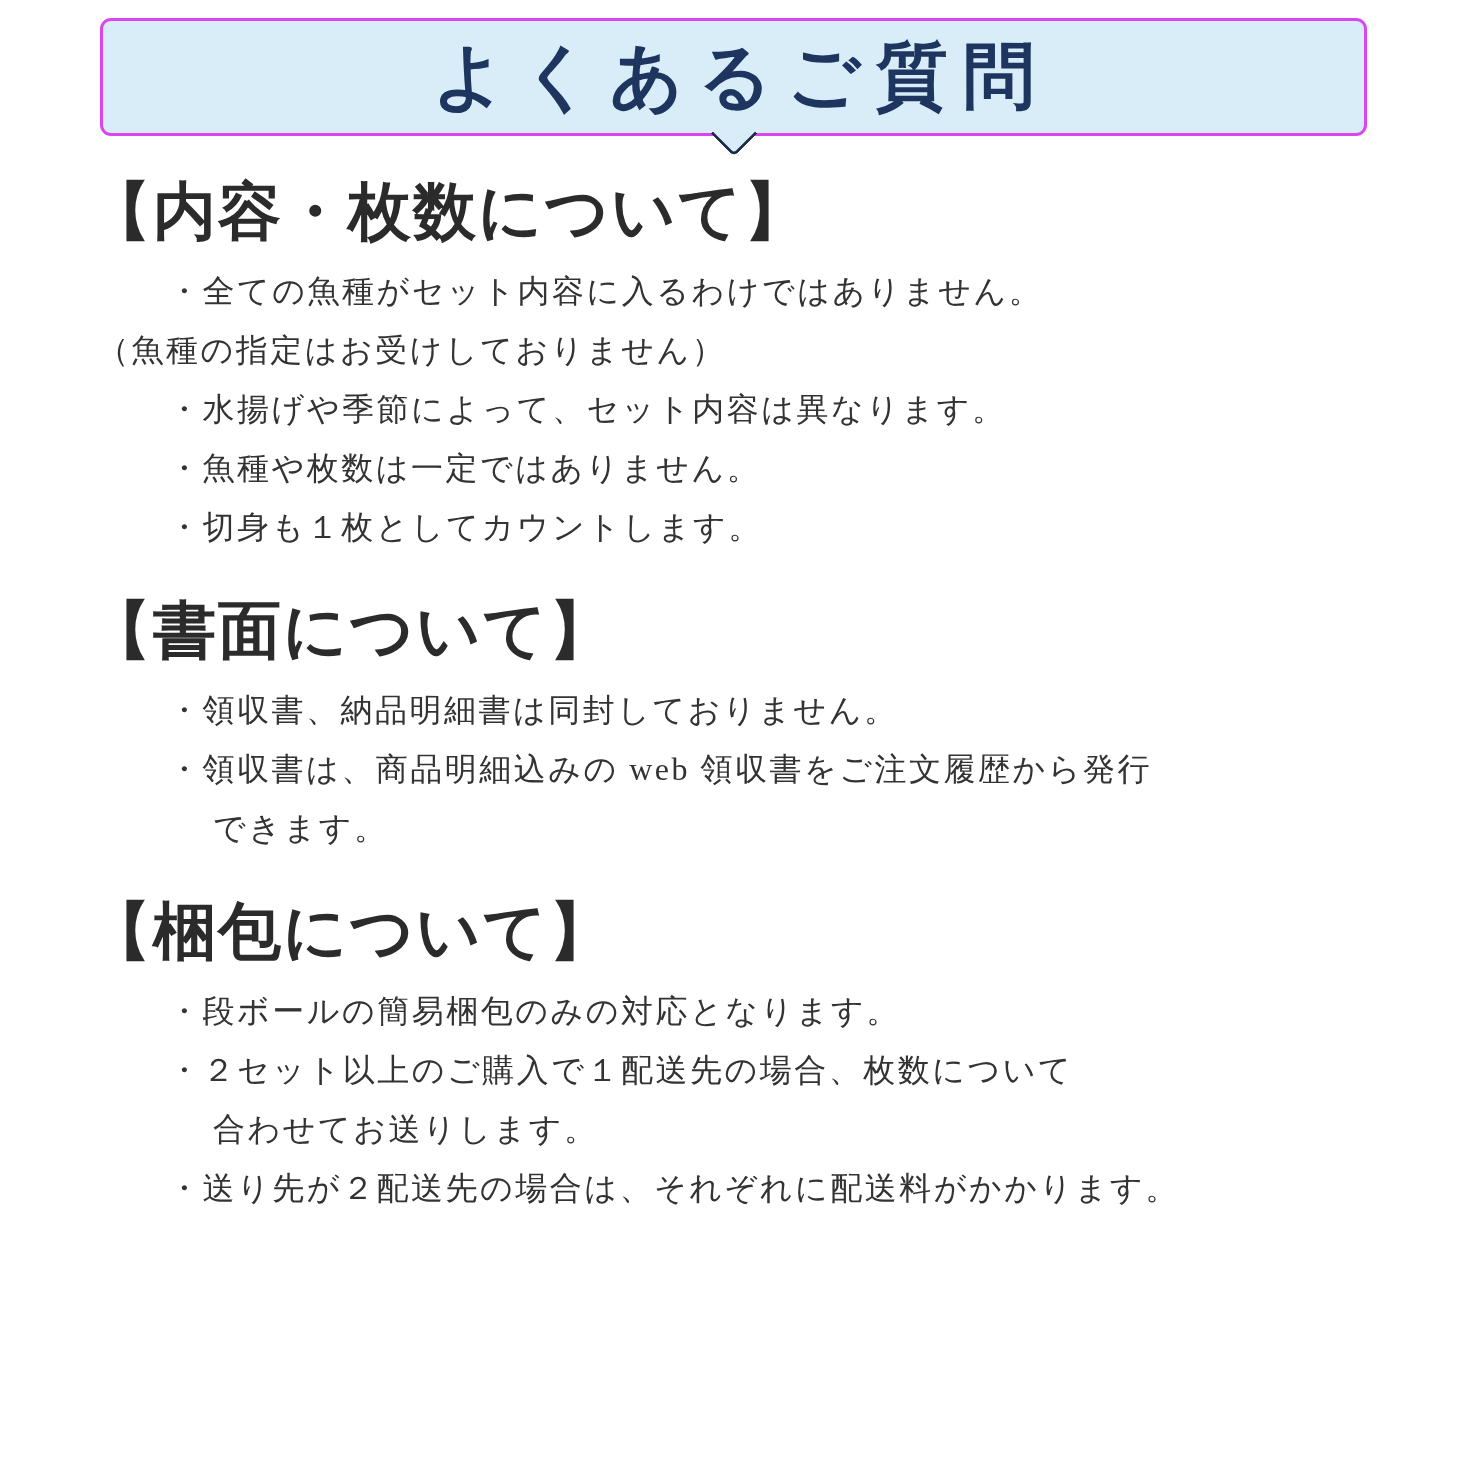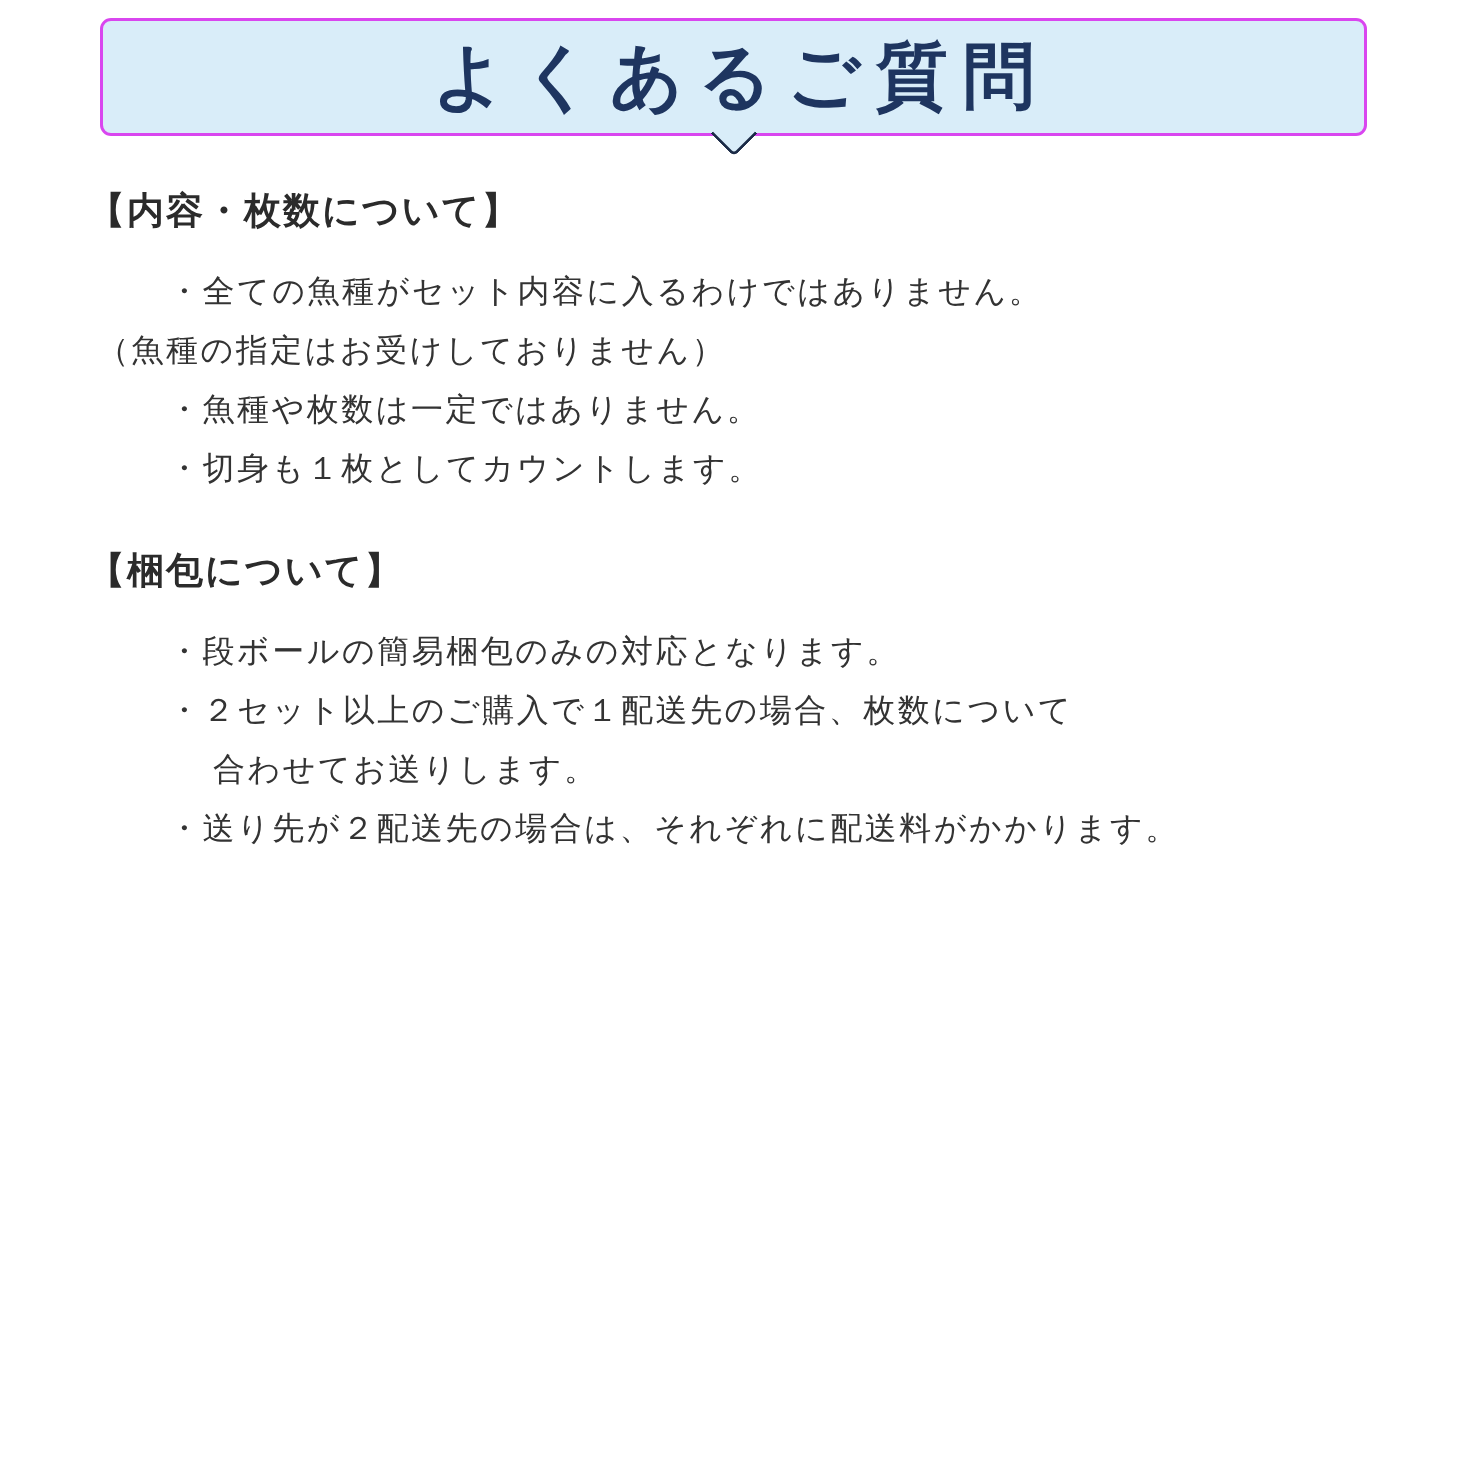--- a/index.html
+++ b/index.html
@@ -43,21 +43,21 @@
     padding-left:15px; 
     white-space:nowrap;
   }
   
   .content{margin-top:40px;}
   .section{margin-top:38px;}
   .section:first-child{margin-top:0;}
   .section-heading{
     font-family:"Liberation Sans","DejaVu Sans",sans-serif;
     font-weight:bold;
-    font-size:37px;
+    font-size:63px;
     line-height:70px;
     letter-spacing:2px;
     color:#2b2b2b;
     padding-left:88px;
     white-space:nowrap;
   }
   .section-body{margin-top:16px;}
   .line{
     font-size:32px;
     line-height:59px;
@@ -77,25 +77,34 @@
   <span class="banner-tail"></span>
 </div>
 
 <div class="content">
 
   <div class="section">
     <div class="section-heading">【内容・枚数について】</div>
     <div class="section-body">
       <div class="line bullet">・全ての魚種がセット内容に入るわけではありません。</div>
       <div class="line cont-paren">（魚種の指定はお受けしておりません）</div>
+      <div class="line bullet">・水揚げや季節によって、セット内容は異なります。</div>
       <div class="line bullet">・魚種や枚数は一定ではありません。</div>
       <div class="line bullet">・切身も１枚としてカウントします。</div>
     </div>
   </div>
 
+  <div class="section">
+    <div class="section-heading">【書面について】</div>
+    <div class="section-body">
+      <div class="line bullet">・領収書、納品明細書は同封しておりません。</div>
+      <div class="line bullet">・領収書は、商品明細込みの web 領収書をご注文履歴から発行</div>
+      <div class="line cont">できます。</div>
+    </div>
+  </div>
 
   <div class="section">
     <div class="section-heading">【梱包について】</div>
     <div class="section-body">
       <div class="line bullet">・段ボールの簡易梱包のみの対応となります。</div>
       <div class="line bullet">・２セット以上のご購入で１配送先の場合、枚数について</div>
       <div class="line cont">合わせてお送りします。</div>
       <div class="line bullet">・送り先が２配送先の場合は、それぞれに配送料がかかります。</div>
     </div>
   </div>

